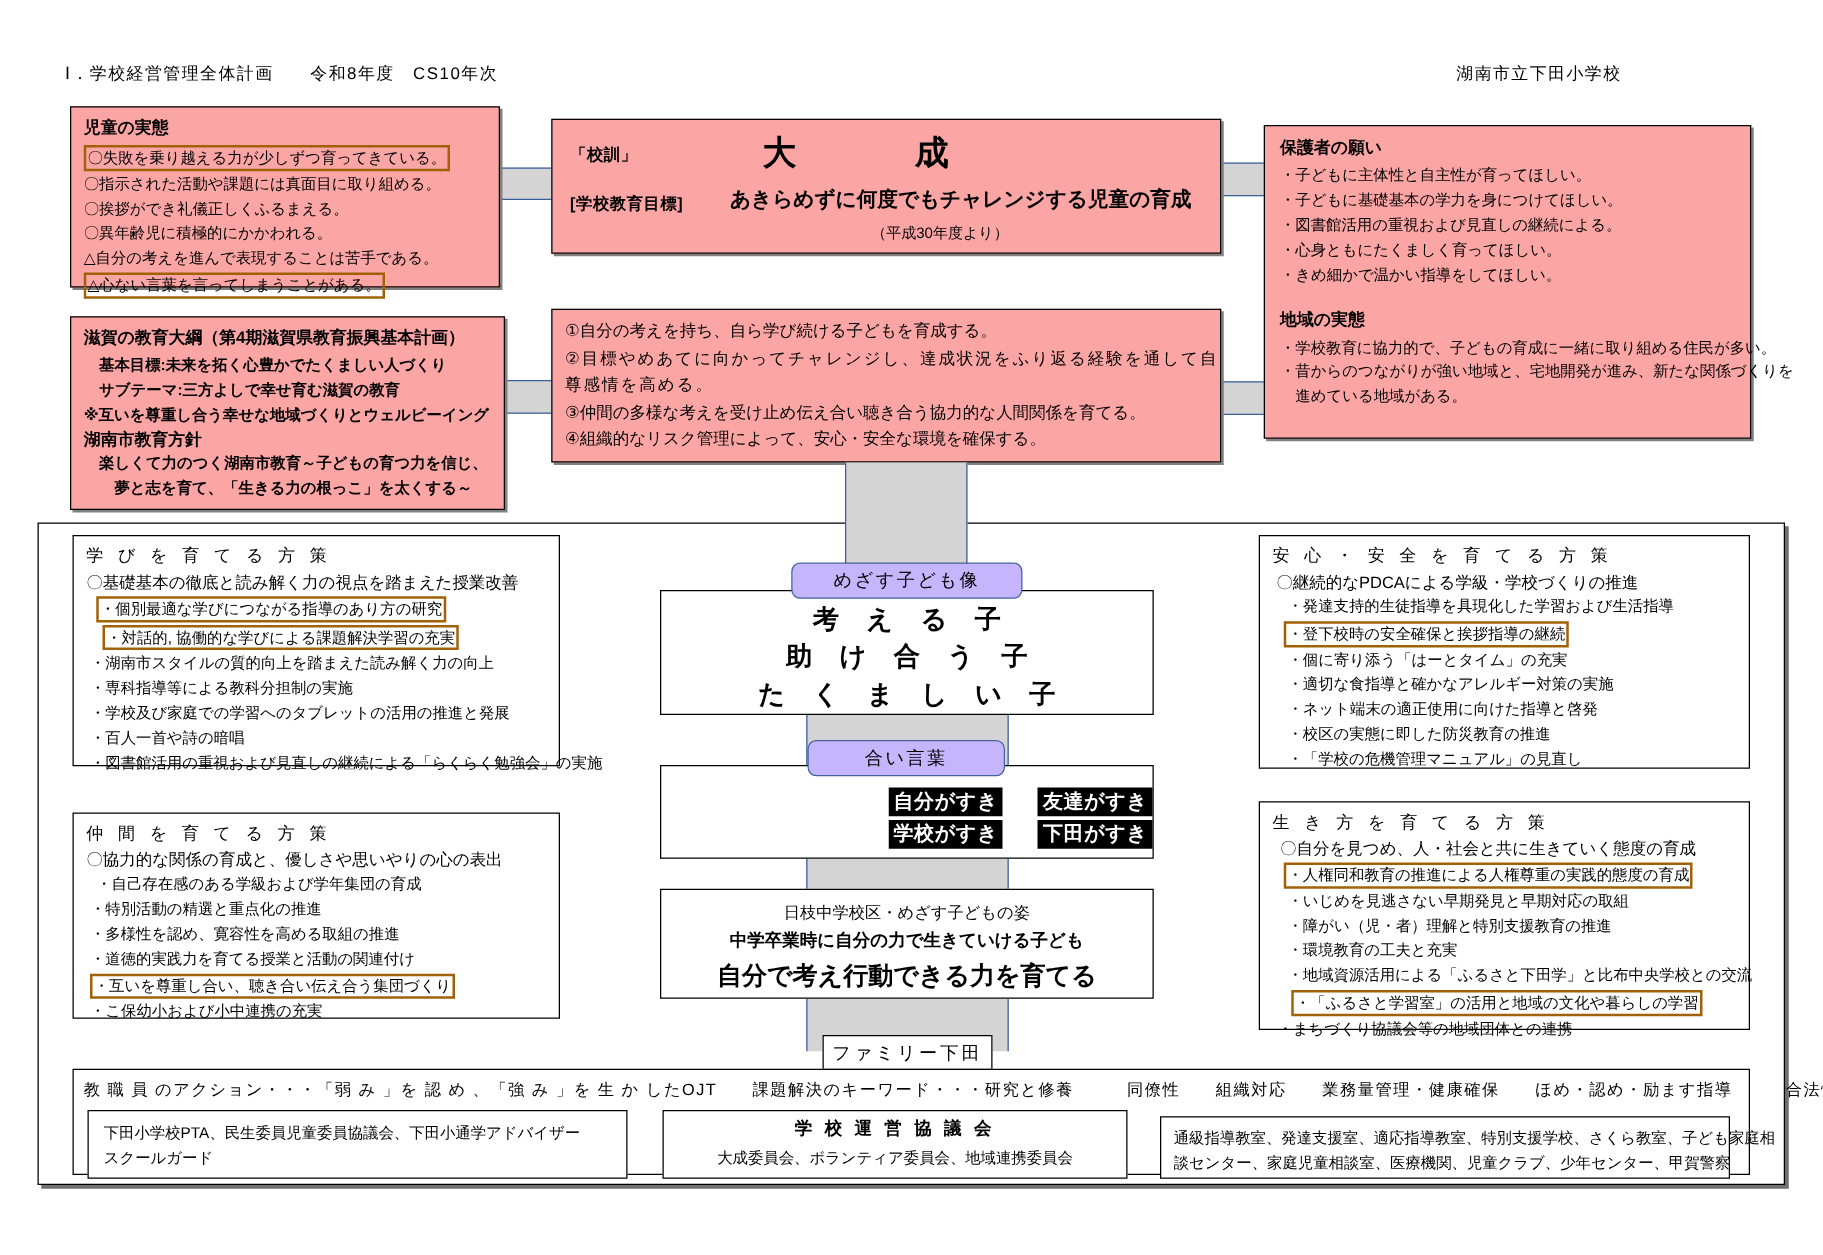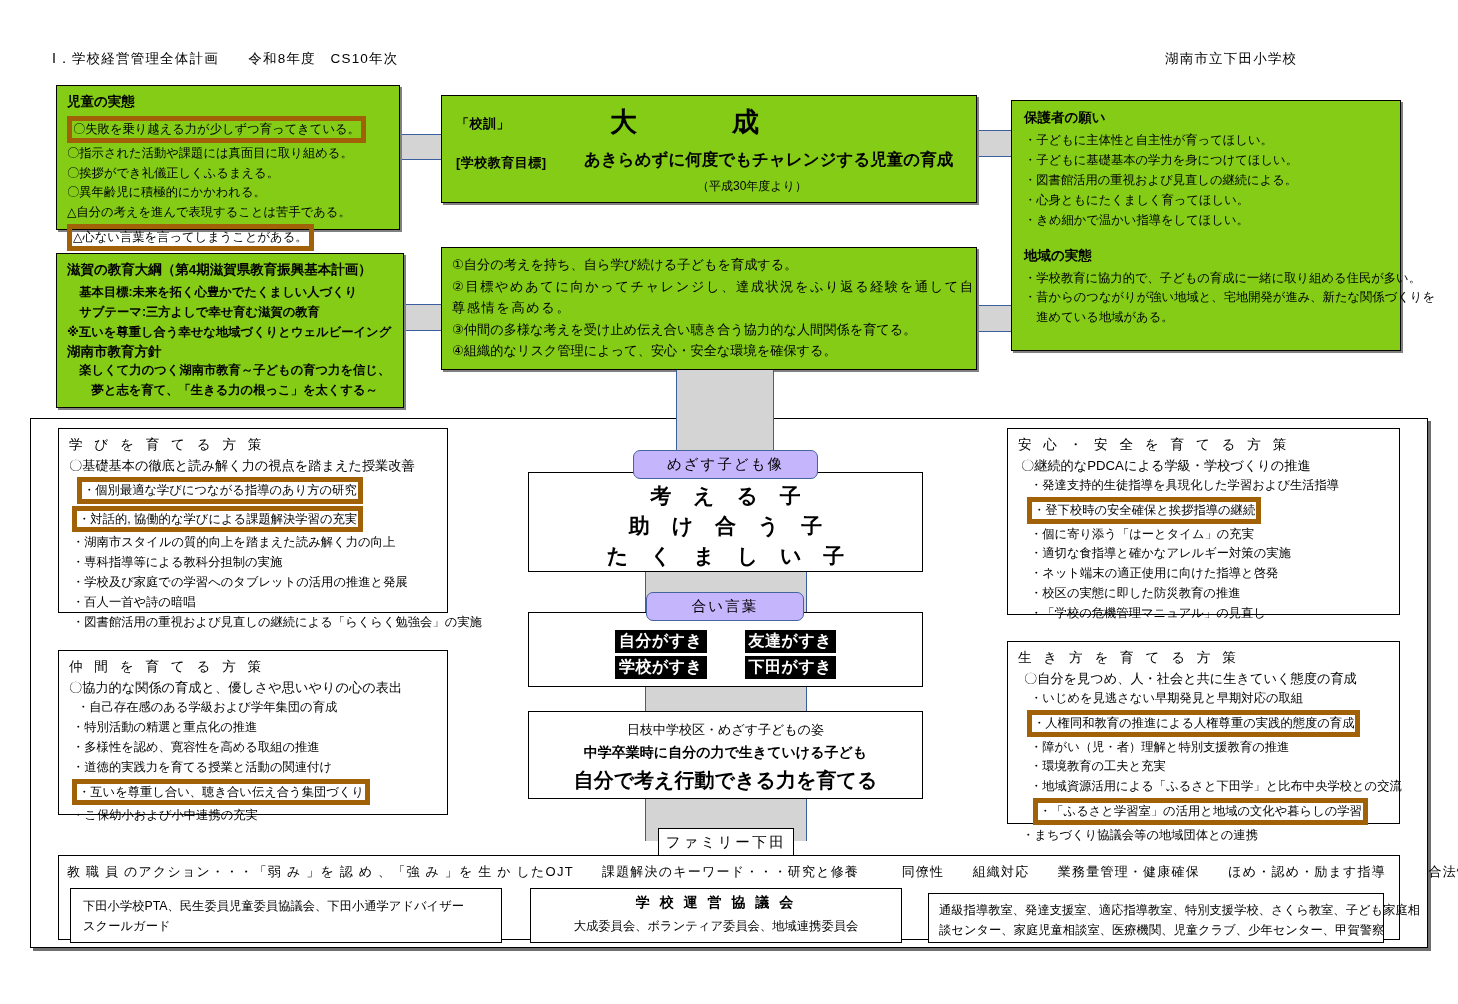--- a/index.html
+++ b/index.html
@@ -30,35 +30,35 @@
     white-space: pre;
   }
 
   
   .box {
     border: 1.2px solid #000;
     background: #fff;
   }
   .box-sh {
     border: 1.2px solid #000;
-    background: #84cc16;
+    background: #fca5a5;
     box-shadow: 2px 2px 0 0 #808080;
   }
   .hd {
     font-weight: bold;
     font-size: 13.5px;
     margin-bottom: 4px;
   }
   .ln {
     font-size: 12.3px;
     line-height: 1.62;
     white-space: nowrap;
   }
   .ln.boxed {
-    border: 5px solid #a16207;
+    border: 2px solid #a16207;
     display: inline-block;
     padding: 0px 1px;
     line-height: 1.35;
     margin: 1px 0;
   }
 
   
   .conn {
     background: #d4d4d4;
     border-top: 1.1px solid #3b5f9e;
@@ -130,21 +130,21 @@
   #pill-word  { left: 646px; top: 592px; width: 158px; height: 29px; }
   #pill-family{ left: 658px; top: 828px; width: 136px; height: 28px; }
 
   #ideal-box { left: 528px; top: 472px; width: 395px; height: 100px; }
   .ideal-ln {
     text-align: center; font-size: 21px; font-weight: bold;
     letter-spacing: 8px; line-height: 1.42; padding-left: 8px;
   }
 
   #slogan-box { left: 528px; top: 612px; width: 395px; height: 75px; }
-  .slogan-row { display: flex; justify-content: center; gap: 38px; margin-top: 3px; }
+  .slogan-row { display: flex; justify-content: flex-end; gap: 28px; margin-top: 3px; }
   .slogan-chip {
     background: #000; color: #fff; font-weight: bold;
     font-size: 16px; padding: 1px 4px; letter-spacing: 0.5px;
   }
 
   #jhs-box { left: 528px; top: 711px; width: 395px; height: 88px; padding-top: 9px; }
   #jhs-l1 { text-align: center; font-size: 13px; }
   #jhs-l2 { text-align: center; font-size: 14px; font-weight: bold; margin-top: 5px; }
   #jhs-l3 { text-align: center; font-size: 20px; font-weight: bold; margin-top: 5px; }
 
@@ -227,21 +227,21 @@
 
 <div class="abs conn-v" style="left:676px; top:370px; width:98px; height:92px;"></div>
 <div class="abs conn-v" style="left:645px; top:572px; width:162px; height:42px;"></div>
 <div class="abs conn-v" style="left:645px; top:687px; width:162px; height:26px;"></div>
 <div class="abs conn-v" style="left:645px; top:799px; width:162px; height:42px;"></div>
 
 <div class="abs box" id="learn-box">
   <div class="sect-hd">学 び を 育 て る 方 策</div>
   <div class="sect-main">〇基礎基本の徹底と読み解く力の視点を踏まえた授業改善</div>
   <div class="ln boxed" style="margin-left:8px;">・個別最適な学びにつながる指導のあり方の研究</div>
-  <div class="ln boxed" style="margin-left:3px;">・対話的, 協働的な学びによる課題解決学習の充実</div>
+  <div class="ln boxed" style="margin-left:13px;">・対話的, 協働的な学びによる課題解決学習の充実</div>
   <div class="ln" style="margin-left:3px;">・湖南市スタイルの質的向上を踏まえた読み解く力の向上</div>
   <div class="ln" style="margin-left:3px;">・専科指導等による教科分担制の実施</div>
   <div class="ln" style="margin-left:3px;">・学校及び家庭での学習へのタブレットの活用の推進と発展</div>
   <div class="ln" style="margin-left:3px;">・百人一首や詩の暗唱</div>
   <div class="ln" style="margin-left:3px;">・図書館活用の重視および見直しの継続による「らくらく勉強会」の実施</div>
 </div>
 
 <div class="abs box" id="peer-box">
   <div class="sect-hd">仲 間 を 育 て る 方 策</div>
   <div class="sect-main">〇協力的な関係の育成と、優しさや思いやりの心の表出</div>
@@ -261,22 +261,22 @@
   <div class="ln" style="margin-left:12px;">・個に寄り添う「はーとタイム」の充実</div>
   <div class="ln" style="margin-left:12px;">・適切な食指導と確かなアレルギー対策の実施</div>
   <div class="ln" style="margin-left:12px;">・ネット端末の適正使用に向けた指導と啓発</div>
   <div class="ln" style="margin-left:12px;">・校区の実態に即した防災教育の推進</div>
   <div class="ln" style="margin-left:12px;">・「学校の危機管理マニュアル」の見直し</div>
 </div>
 
 <div class="abs box" id="life-box">
   <div class="sect-hd">生 き 方 を 育 て る 方 策</div>
   <div class="sect-main" style="margin-left:6px;">〇自分を見つめ、人・社会と共に生きていく態度の育成</div>
+  <div class="ln boxed" style="margin-left:9px;">・人権同和教育の推進による人権尊重の実践的態度の育成</div>
   <div class="ln" style="margin-left:12px;">・いじめを見逃さない早期発見と早期対応の取組</div>
-  <div class="ln boxed" style="margin-left:9px;">・人権同和教育の推進による人権尊重の実践的態度の育成</div>
   <div class="ln" style="margin-left:12px;">・障がい（児・者）理解と特別支援教育の推進</div>
   <div class="ln" style="margin-left:12px;">・環境教育の工夫と充実</div>
   <div class="ln" style="margin-left:12px;">・地域資源活用による「ふるさと下田学」と比布中央学校との交流</div>
   <div class="ln boxed" style="margin-left:15px;">・「ふるさと学習室」の活用と地域の文化や暮らしの学習</div>
   <div class="ln" style="margin-left:4px;">・まちづくり協議会等の地域団体との連携</div>
 </div>
 
 <div class="abs box" id="ideal-box">
   <div class="ideal-ln" style="margin-top:8px;">考 え る 子</div>
   <div class="ideal-ln">助 け 合 う 子</div>

